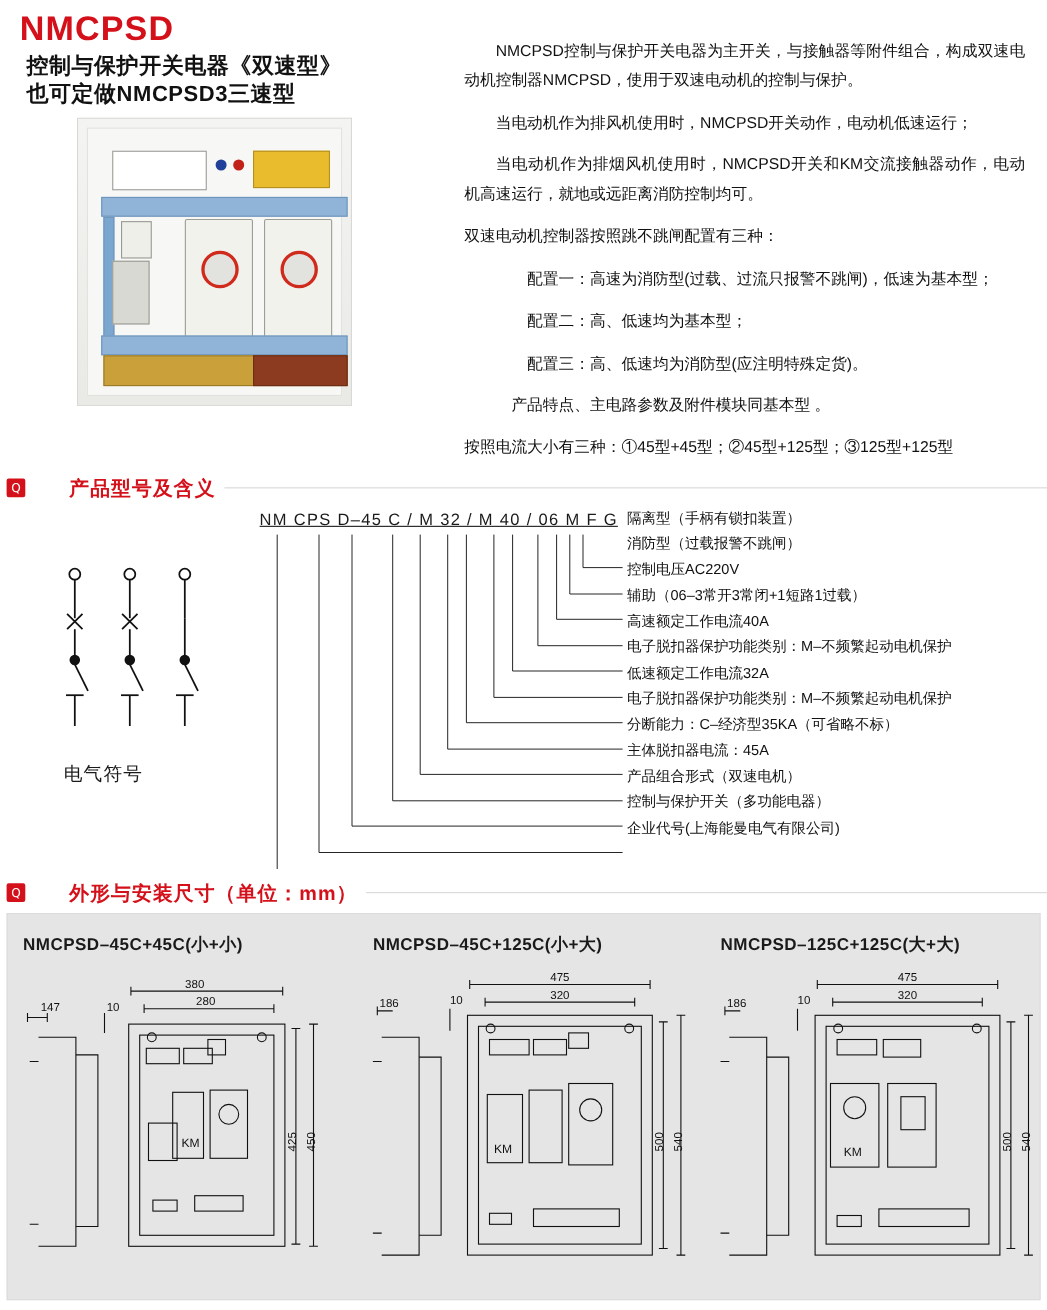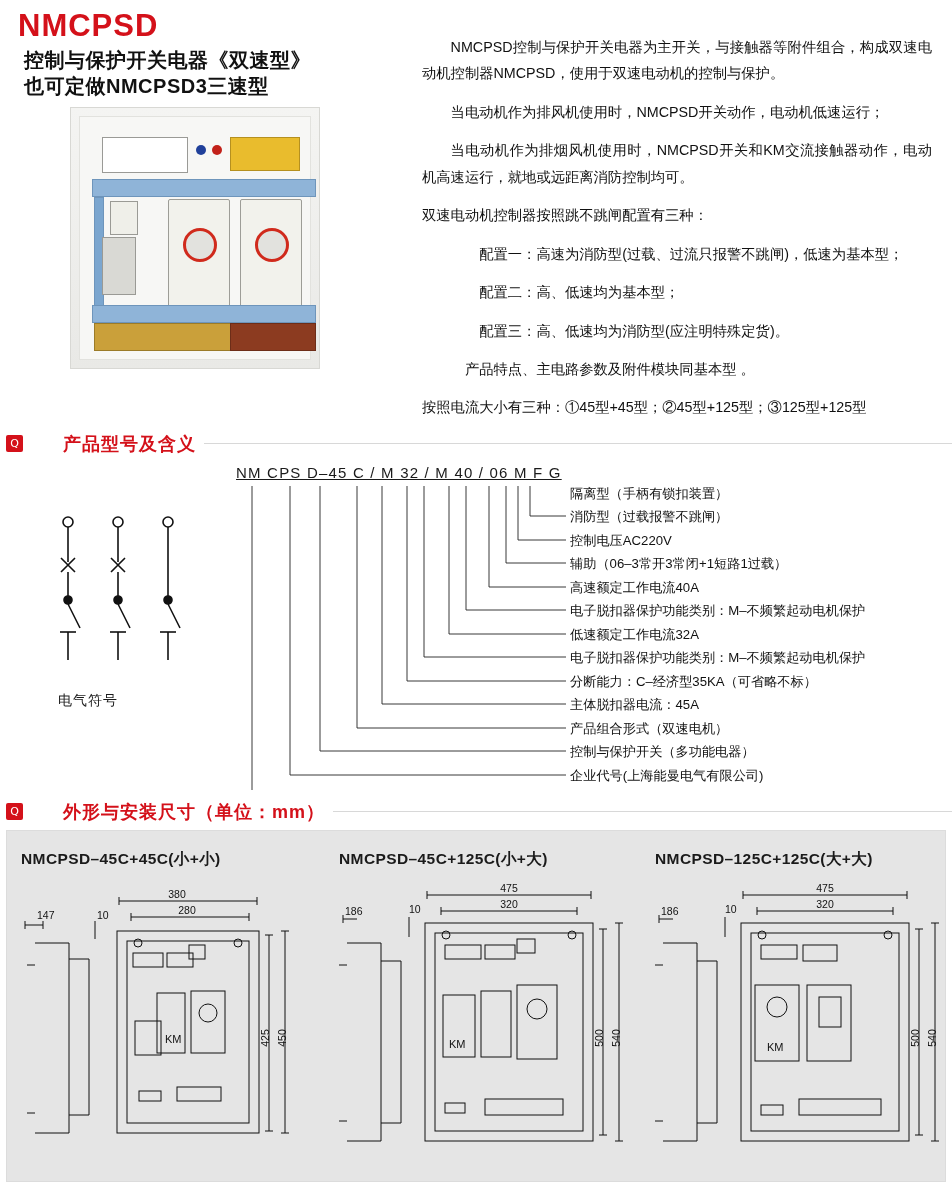--- a/index.html
+++ b/index.html
@@ -86,28 +86,28 @@
     font-size: 18px; font-weight: bold; color: #d4111a; letter-spacing: 1px; margin-left: 32px;
   }
   .sec-rule { flex: 1; height: 1px; background: #d8d8d8; }
 
   
   .model-block { position: relative; height: 330px; margin-top: 4px; }
   .symbol-box {
     position: absolute; left: 40px; top: 40px; width: 180px; height: 200px;
   }
   .symbol-caption {
-    position: absolute; left: 58px; top: 232px; font-size: 14px; letter-spacing: 1px;
+    position: absolute; left: 58px; top: 232px; font-size: 17px; letter-spacing: 1px;
   }
   .model-code {
     position: absolute; left: 236px; top: 4px;
     font-size: 15px; letter-spacing: 1.2px; white-space: nowrap; text-decoration: underline;
   }
   .leader-svg { position: absolute; left: 0; top: 0; }
-  .leg-list { position: absolute; left: 570px; top: 27px; }
+  .leg-list { position: absolute; left: 570px; top: 4px; }
   .leg-item {
     font-size: 13.2px; line-height: 1.0; height: 23.5px; white-space: nowrap;
     color: #111;
   }
 
   
   .dim-area {
     margin: 6px 6px 0 6px; background: #e5e5e5; border: 1px solid #dcdcdc;
     height: 352px; position: relative;
   }

